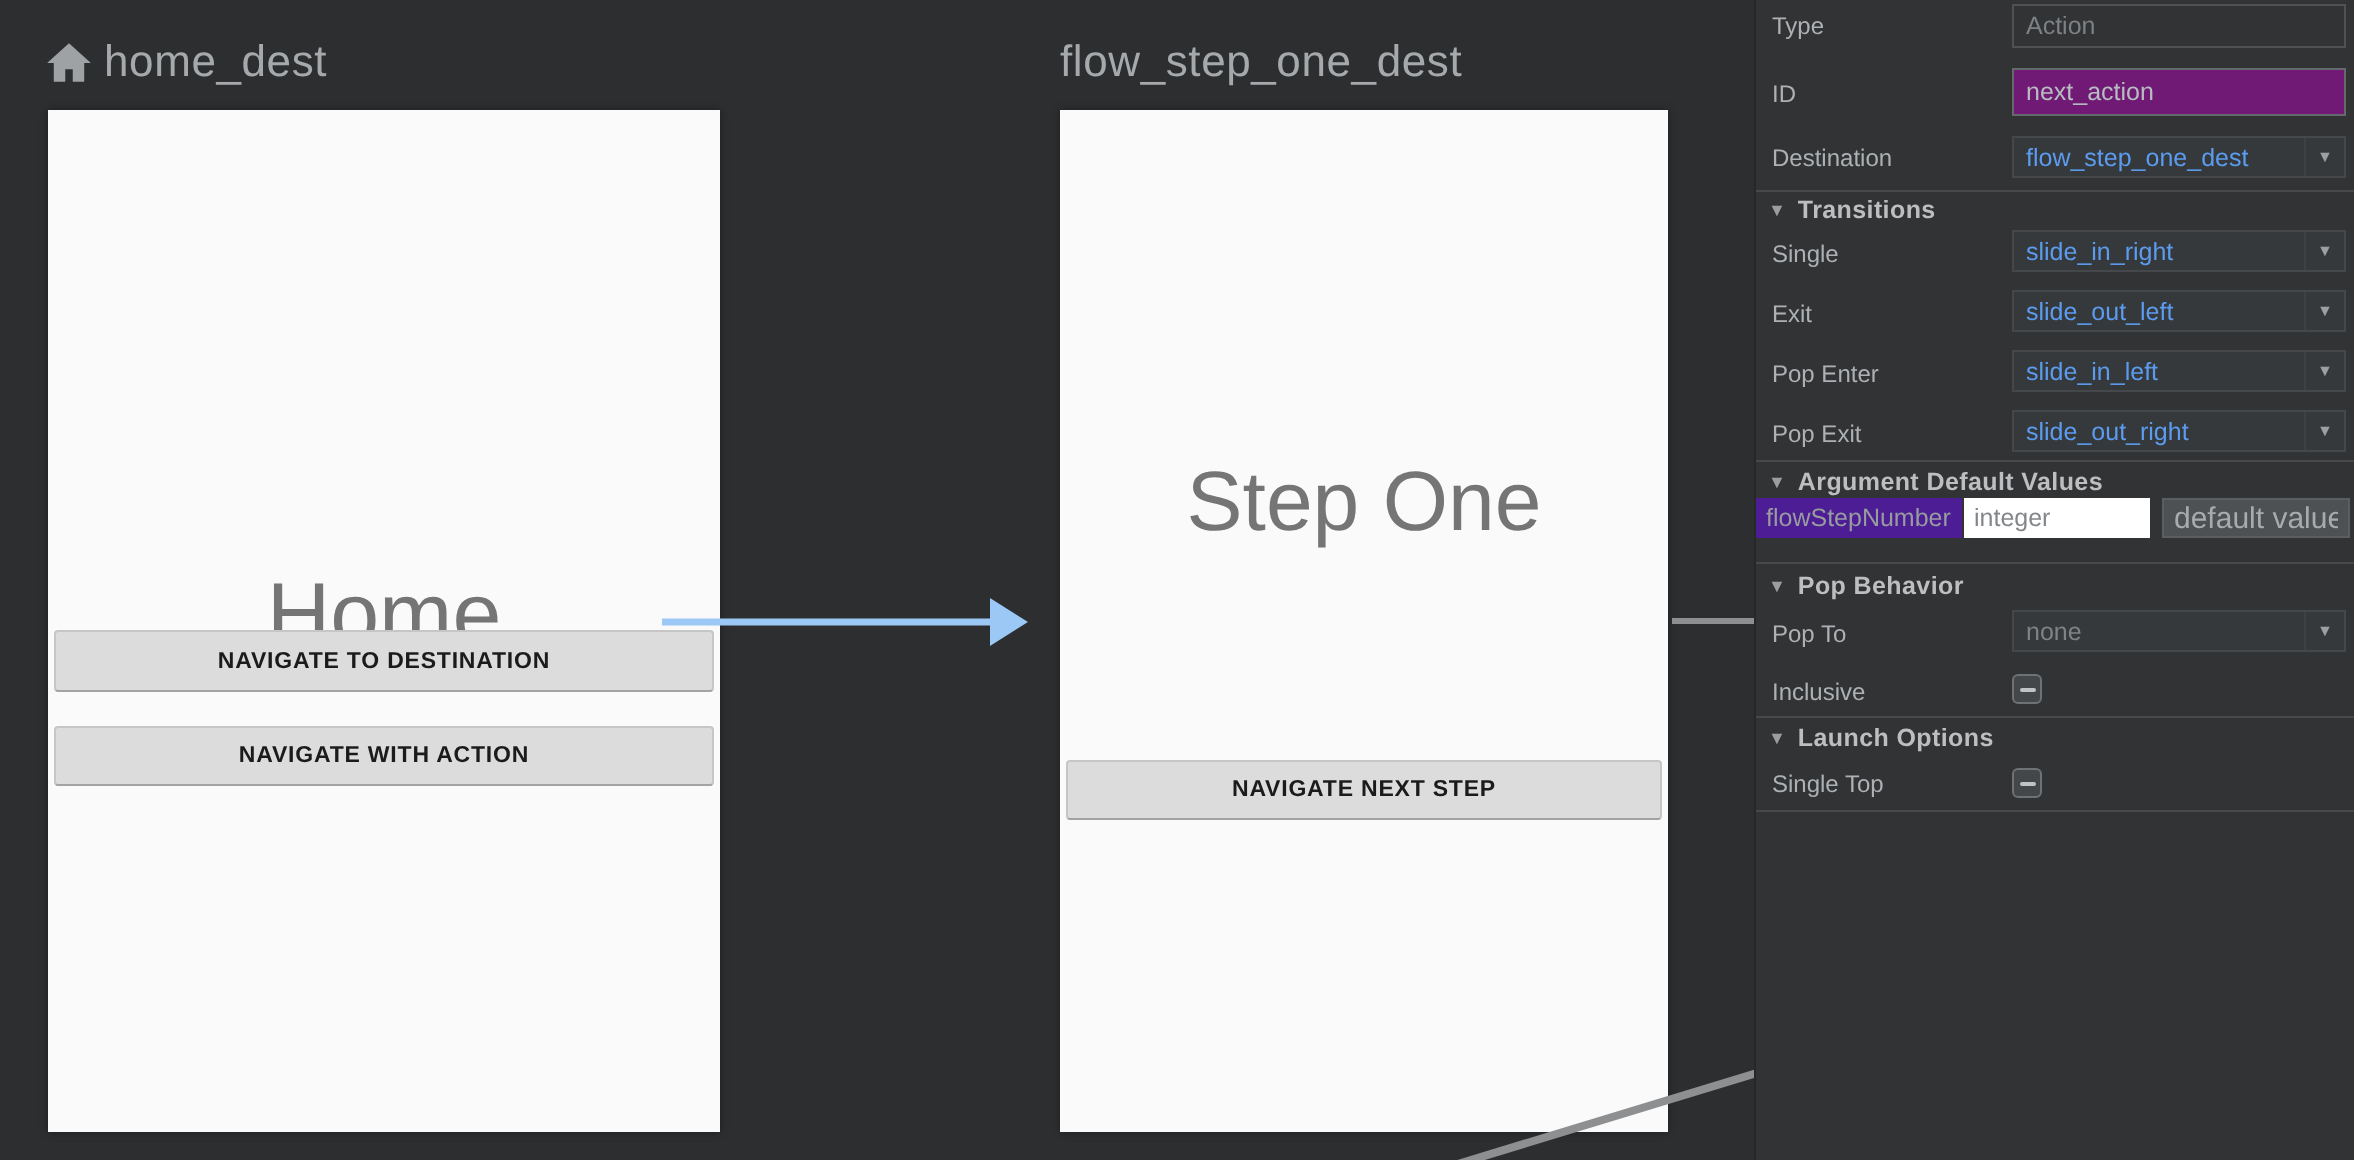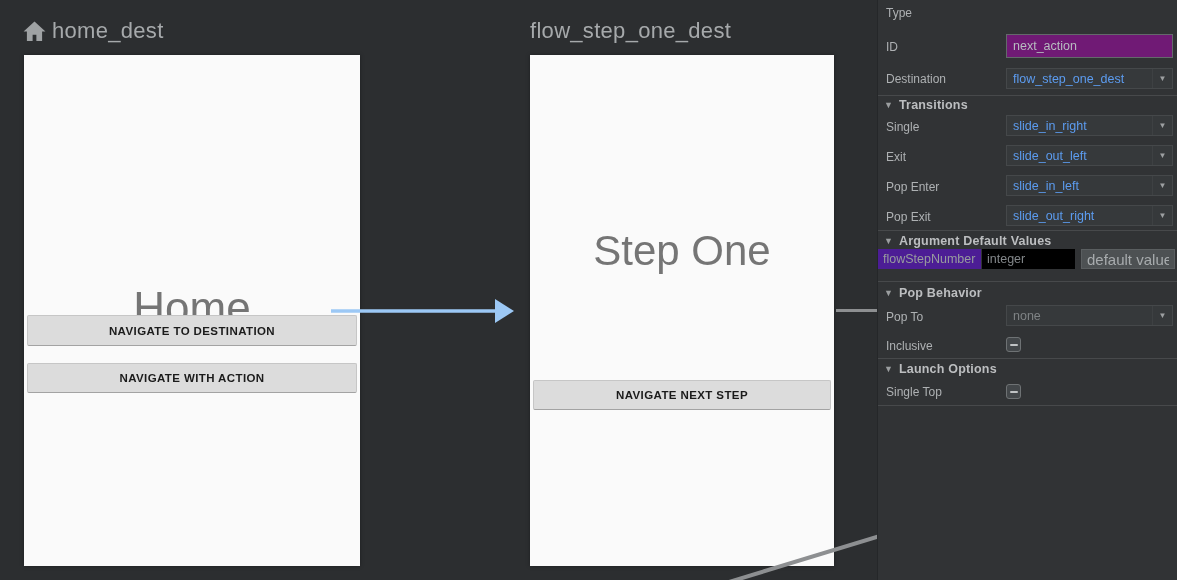--- a/index.html
+++ b/index.html
@@ -52,21 +52,21 @@
   }
   .dd-text { flex:1; font-size:12.5px; padding:0 6px; color:#5c9cf0; white-space:nowrap; overflow:hidden; }
   .dd-text.muted { color:#7f8385; }
   .dd-arrow { width:20px; text-align:center; color:#9da0a2; font-size:8px; line-height:19px; border-left:1px solid #3e4143; }
   .hr { position:absolute; left:0; right:0; height:1px; background:#47494b; }
   .sect { position:absolute; left:6px; display:flex; align-items:center; gap:6px; }
   .sect .tri { color:#9b9ea0; font-size:9px; }
   .sect .txt { font-size:12.5px; font-weight:bold; color:#bcbec0; letter-spacing:0.2px; }
   .cell { position:absolute; height:20px; font-size:12.5px; display:flex; align-items:center; padding:0 5px; overflow:hidden; white-space:nowrap; }
   .cell-name { left:0; width:103px; background:#4c1d95; color:#989c9e; }
-  .cell-type { left:104px; width:93px; background:#000000; color:#83878a; }
+  .cell-type { left:104px; width:93px; background:#ffffff; color:#83878a; }
   .cell-default {
     position:absolute; left:203px; width:94px; height:20px;
     background:#4d5153; border:1px solid #5a5e60; color:#a7abad;
     font-size:15px; padding:0 5px; outline:none;
     font-family:"Liberation Sans","DejaVu Sans",sans-serif;
   }
   .cell-default::placeholder { color:#a7abad; opacity:1; }
   .chk {
     position:absolute; left:128px; width:15px; height:15px;
     background:#43474a; border:1.5px solid #6e7274; border-radius:3px;
@@ -109,20 +109,21 @@
         <polygon points="495,299 514,311 495,323" fill="#9cc8f5"></polygon>
       </g>
       <line x1="836" y1="310.5" x2="877" y2="310.5" stroke="#8d8f91" stroke-width="3"></line>
       <line x1="729" y1="582" x2="880" y2="536" stroke="#8d8f91" stroke-width="4"></line>
     </svg>
   </div>
 
   <div class="panel">
 
     <span class="p-label" style="top:6px;">Type</span>
+    <input class="p-field" style="top: 2px;" type="text" placeholder="Action">
 
     <span class="p-label" style="top:40px;">ID</span>
     <input class="p-field bright" style="top: 34px; height: 24px;" type="text" value="next_action">
 
     <span class="p-label" style="top:72px;">Destination</span>
     <div class="dd" style="top:68px;">
       <span class="dd-text">flow_step_one_dest</span>
       <span class="dd-arrow">▼</span>
     </div>
 

